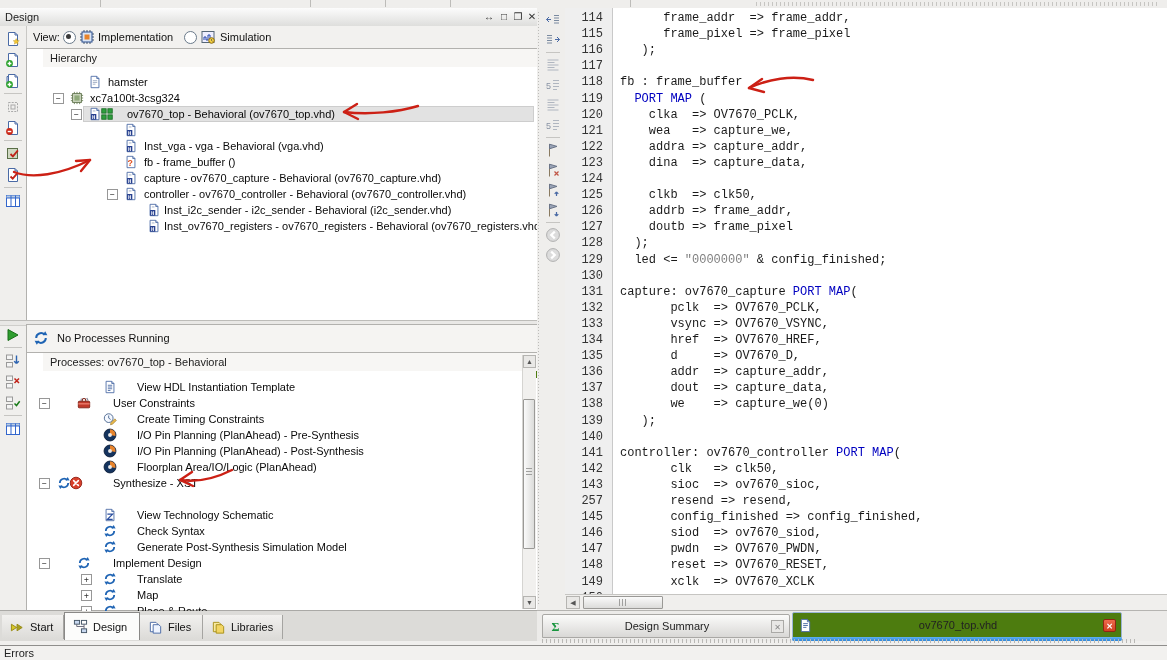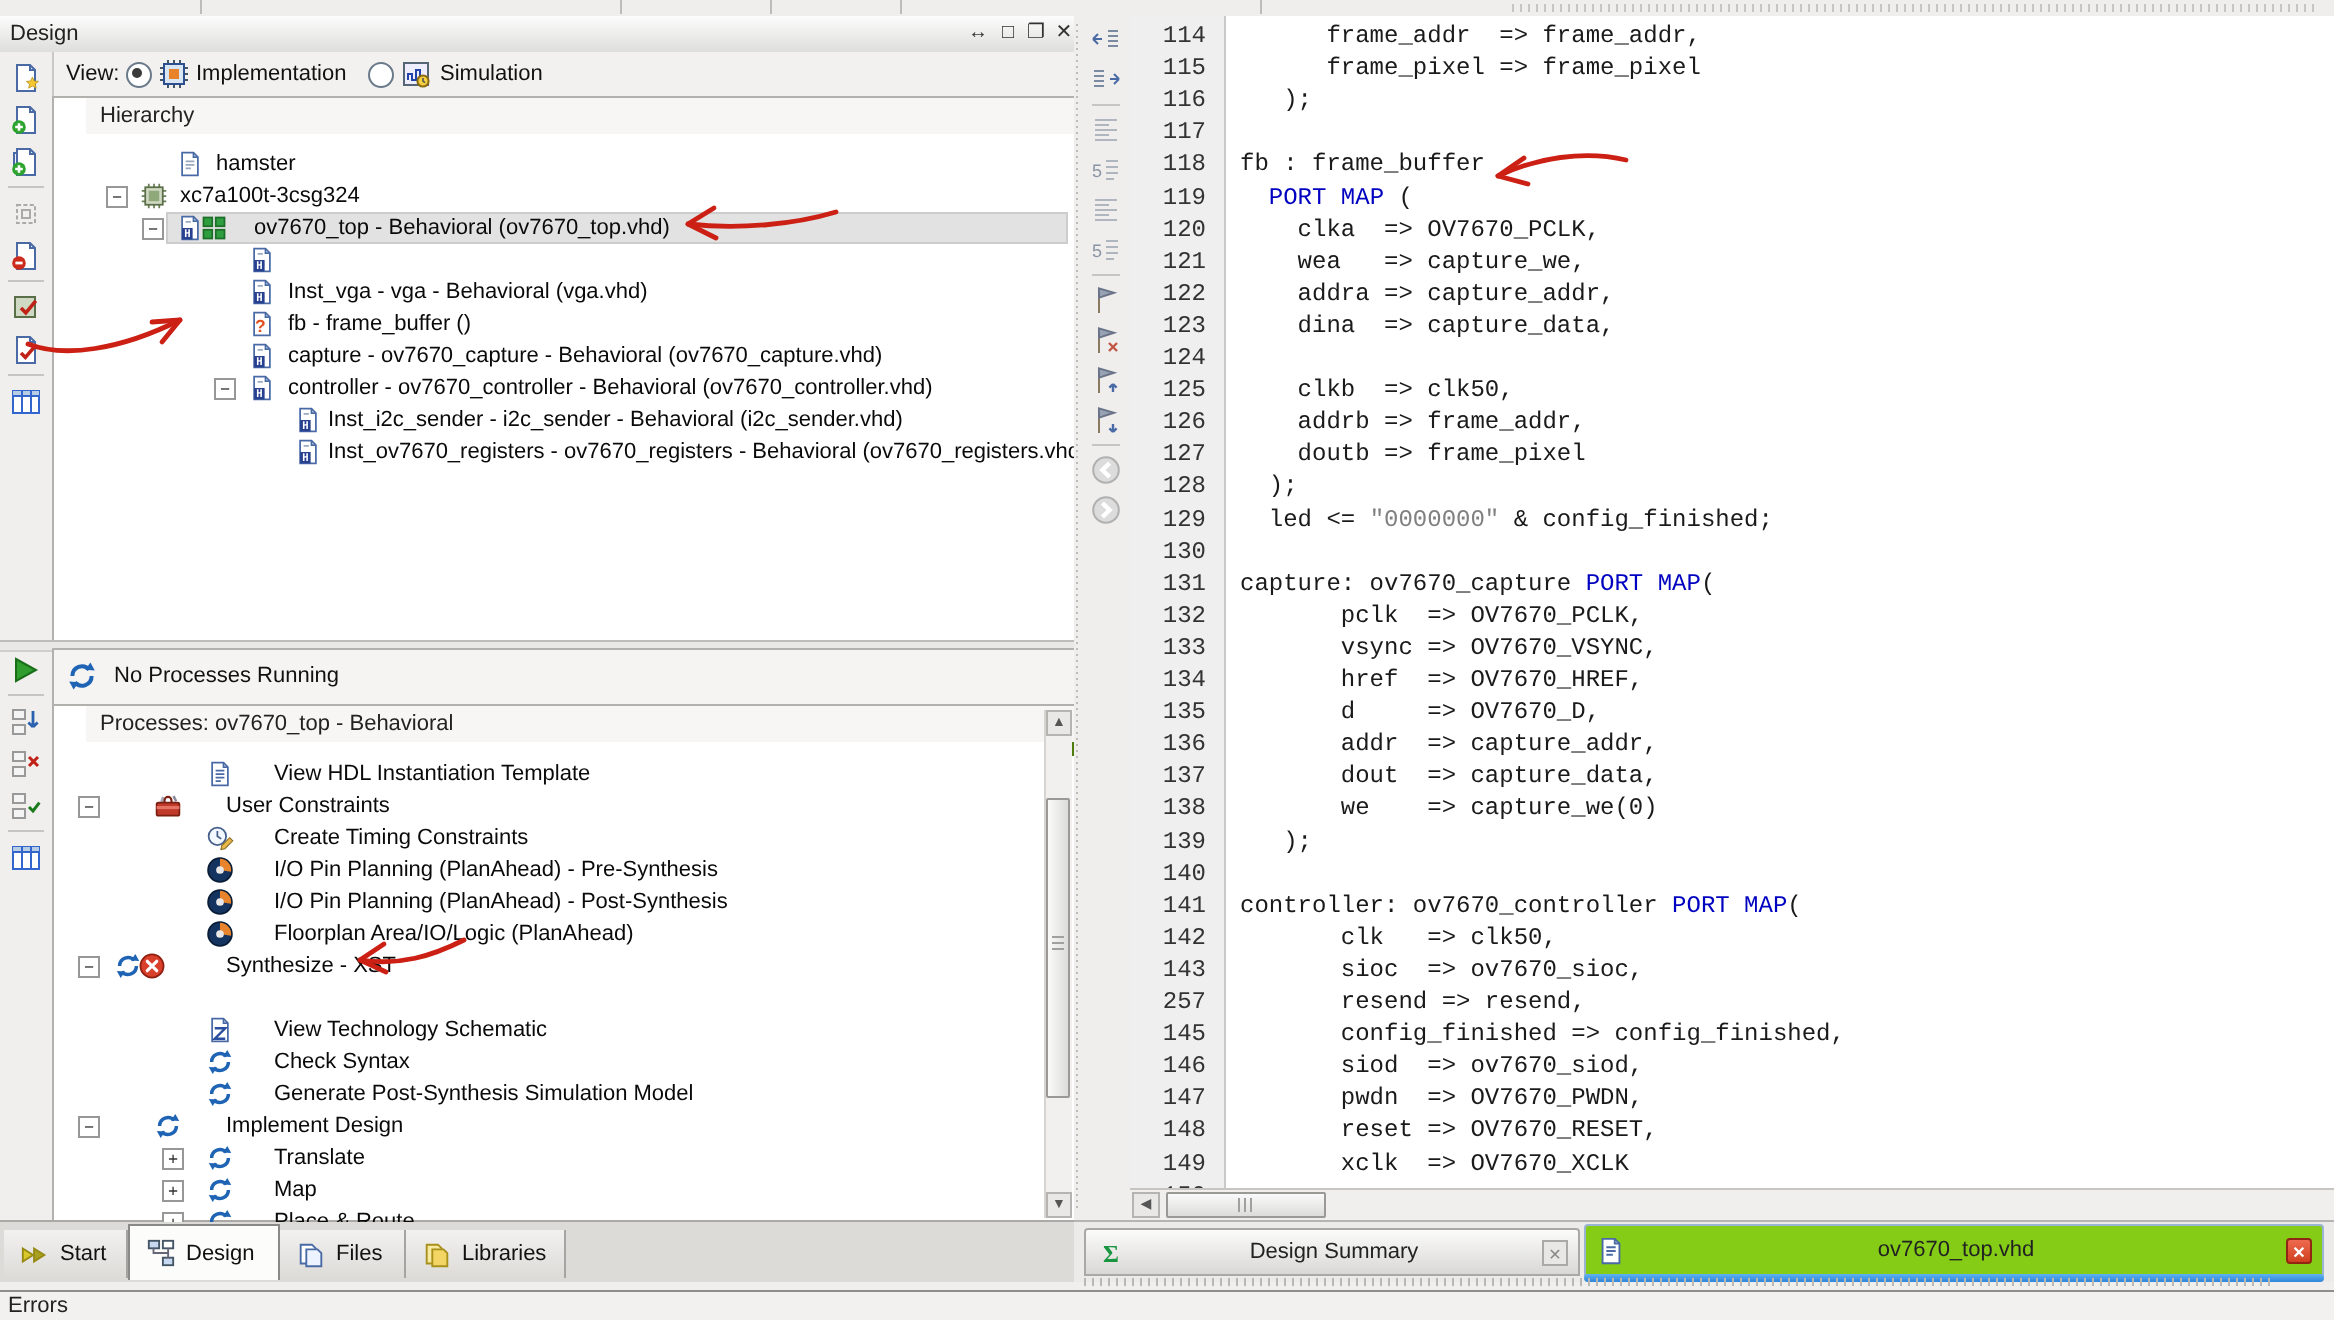--- a/index.html
+++ b/index.html
@@ -91,21 +91,21 @@
       font-size:7px;line-height:11px;text-align:center;color:#555;box-sizing:border-box;}
   #hthumb{position:absolute;left:18px;top:1px;width:80px;height:13px;background:linear-gradient(#fafafa,#dcdcda);
       border:1px solid #9a9996;border-radius:1px;box-sizing:border-box;}
   #hthumb::after{content:"";position:absolute;top:2px;bottom:2px;left:35px;width:8px;
       background:repeating-linear-gradient(90deg,#a0a09e 0 1px,transparent 1px 3px);}
   
   #etabs{left:537px;top:610px;width:630px;height:30px;background:#ecebe9;border-top:1px solid #b5b4b1;}
   .etab{position:absolute;display:flex;align-items:center;box-sizing:border-box;}
   #etab1{left:5px;top:3px;width:248px;height:24px;background:linear-gradient(#fbfbfa,#d9d8d6);
       border:1px solid #a9a8a5;border-radius:2px 2px 0 0;}
-  #etab2{left:255px;top:1px;width:370px;height:26px;background:#84cc16;
+  #etab2{left:255px;top:1px;width:330px;height:26px;background:#4d7c0f;
       border:1px solid #9ab4d4;border-radius:2px 2px 0 0;}
   #etab2::after{content:"";position:absolute;left:-1px;right:-1px;bottom:-4px;height:4px;
       background:linear-gradient(#5fb2f2,#2e86d8);border-radius:3px;}
   .etab .icn2{width:15px;height:15px;margin-left:5px;}
   .etab .icn2 svg{width:15px;height:15px;display:block;}
   .etab .elabel{flex:1;text-align:center;color:#222;}
   .closebox{width:13px;height:13px;margin-right:5px;text-align:center;font-size:8px;line-height:13px;box-sizing:border-box;}
   .closegray{background:#e8e7e5;border:1px solid #aaa9a6;color:#888;}
   .closered{background:linear-gradient(#ee6a4e,#d0401f);border:1px solid #8f2512;color:#fff;border-radius:2px;font-weight:bold;}
   #tabdots{left:542px;top:639px;width:593px;height:4px;

